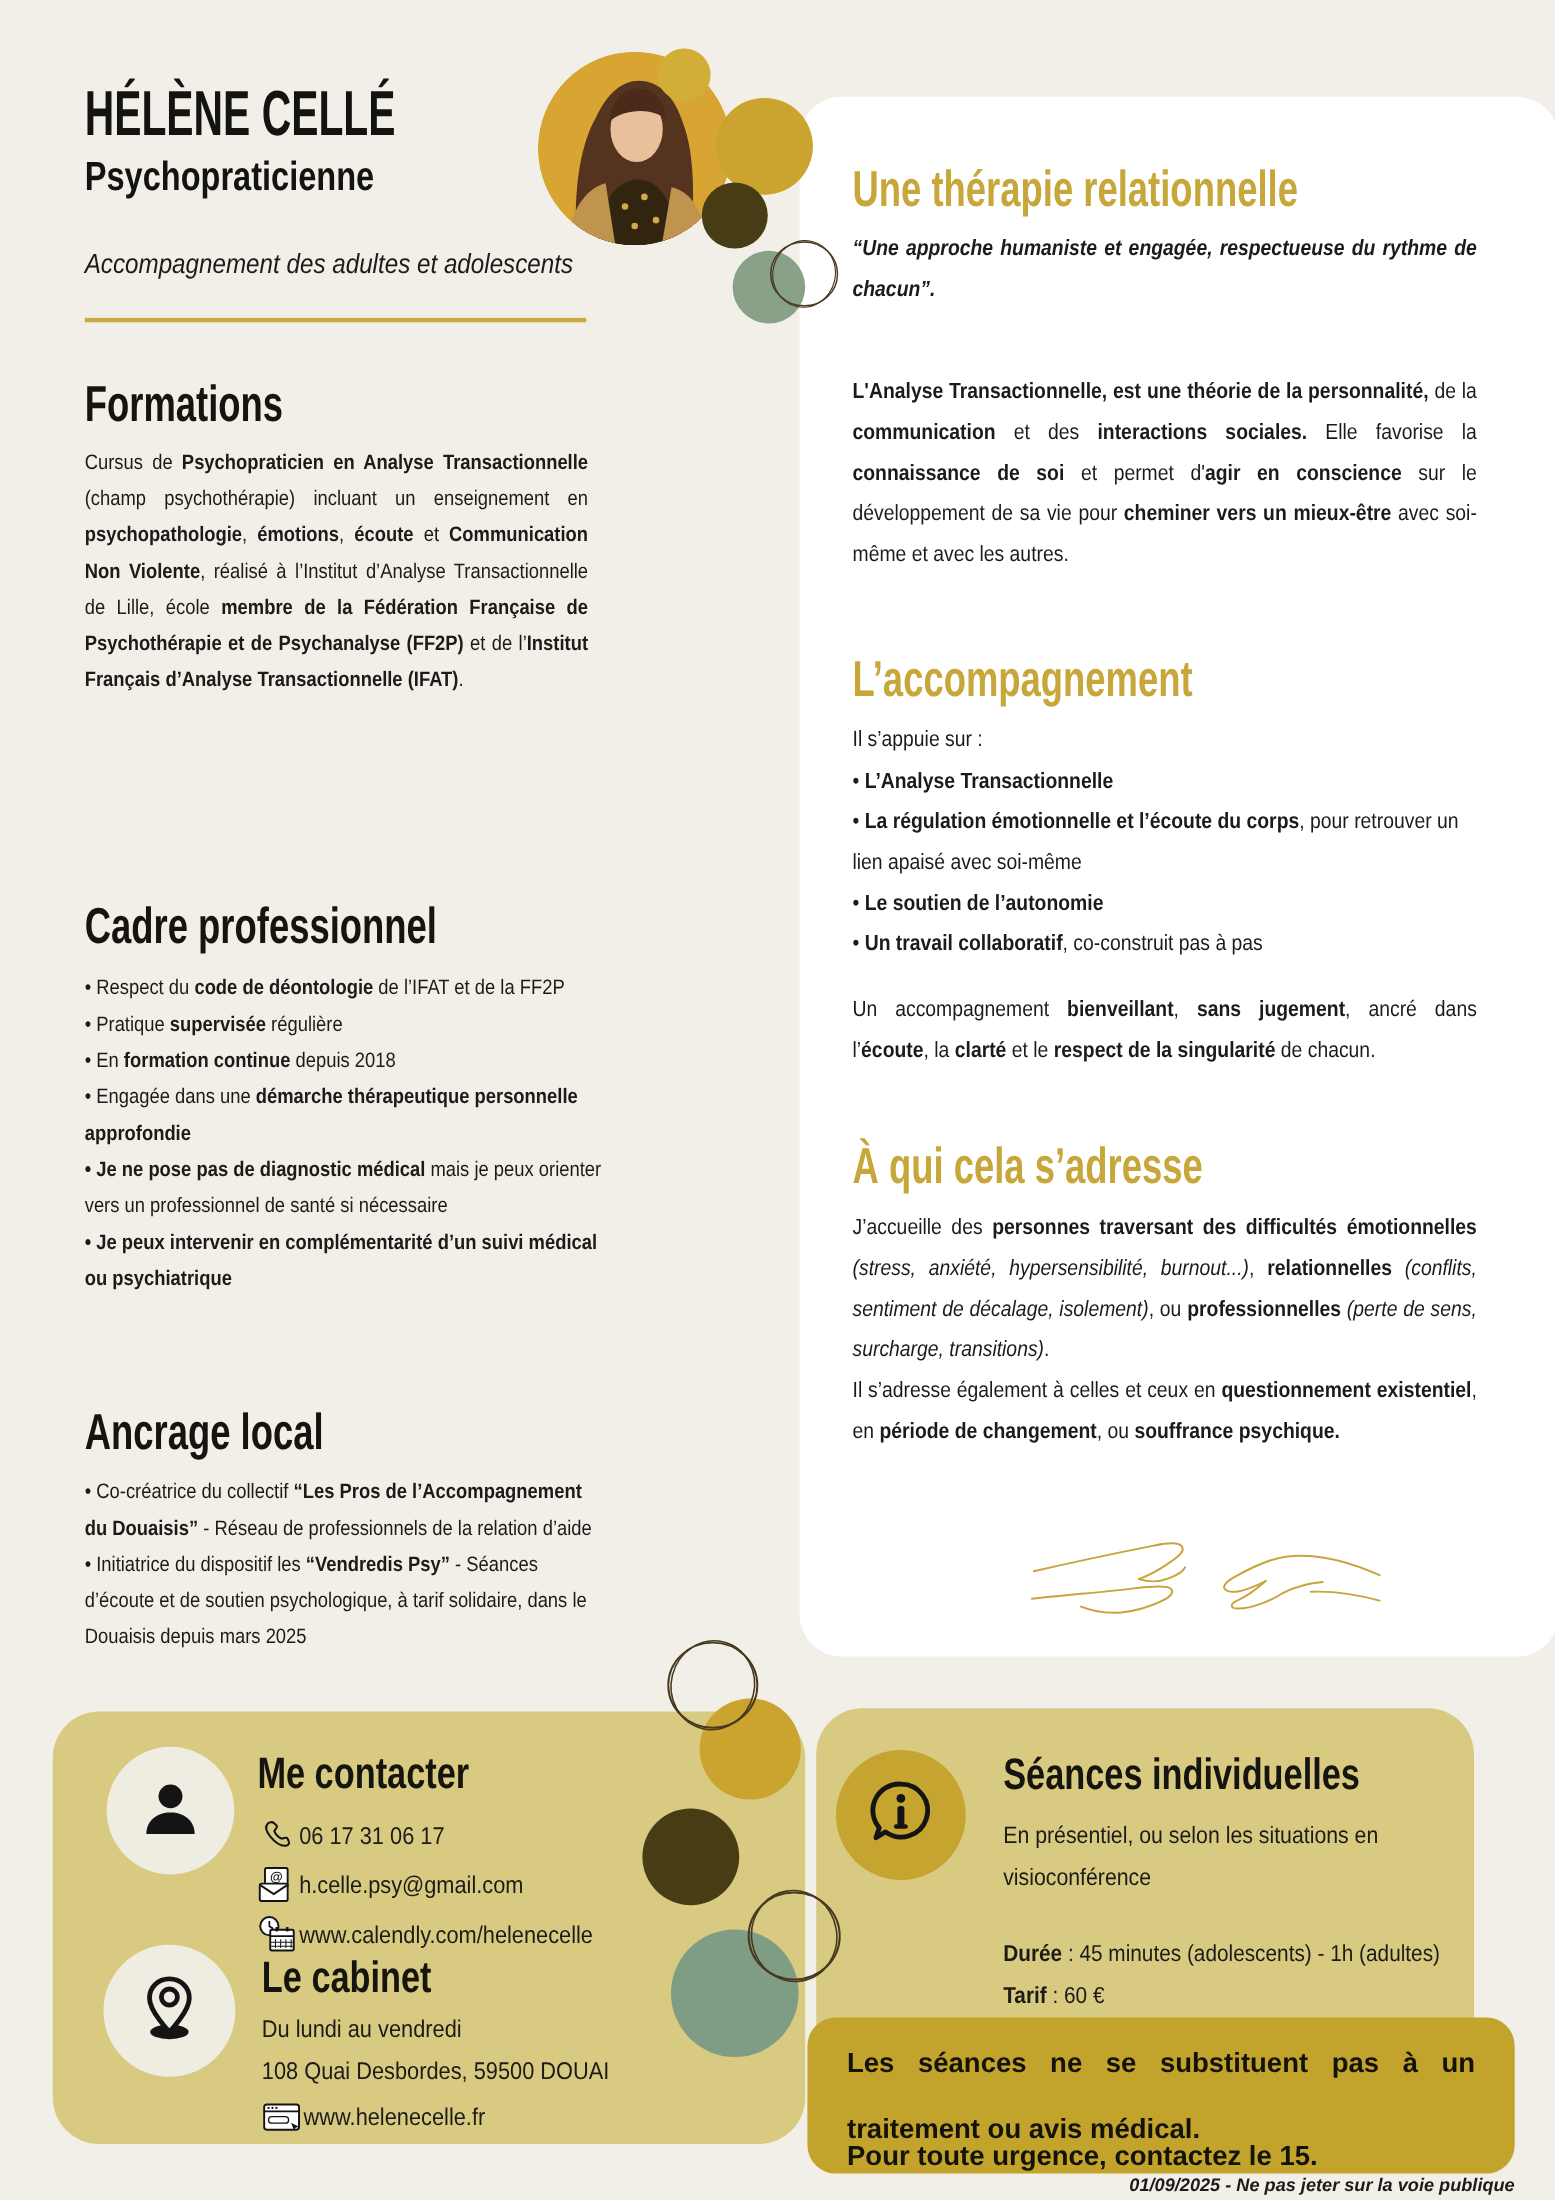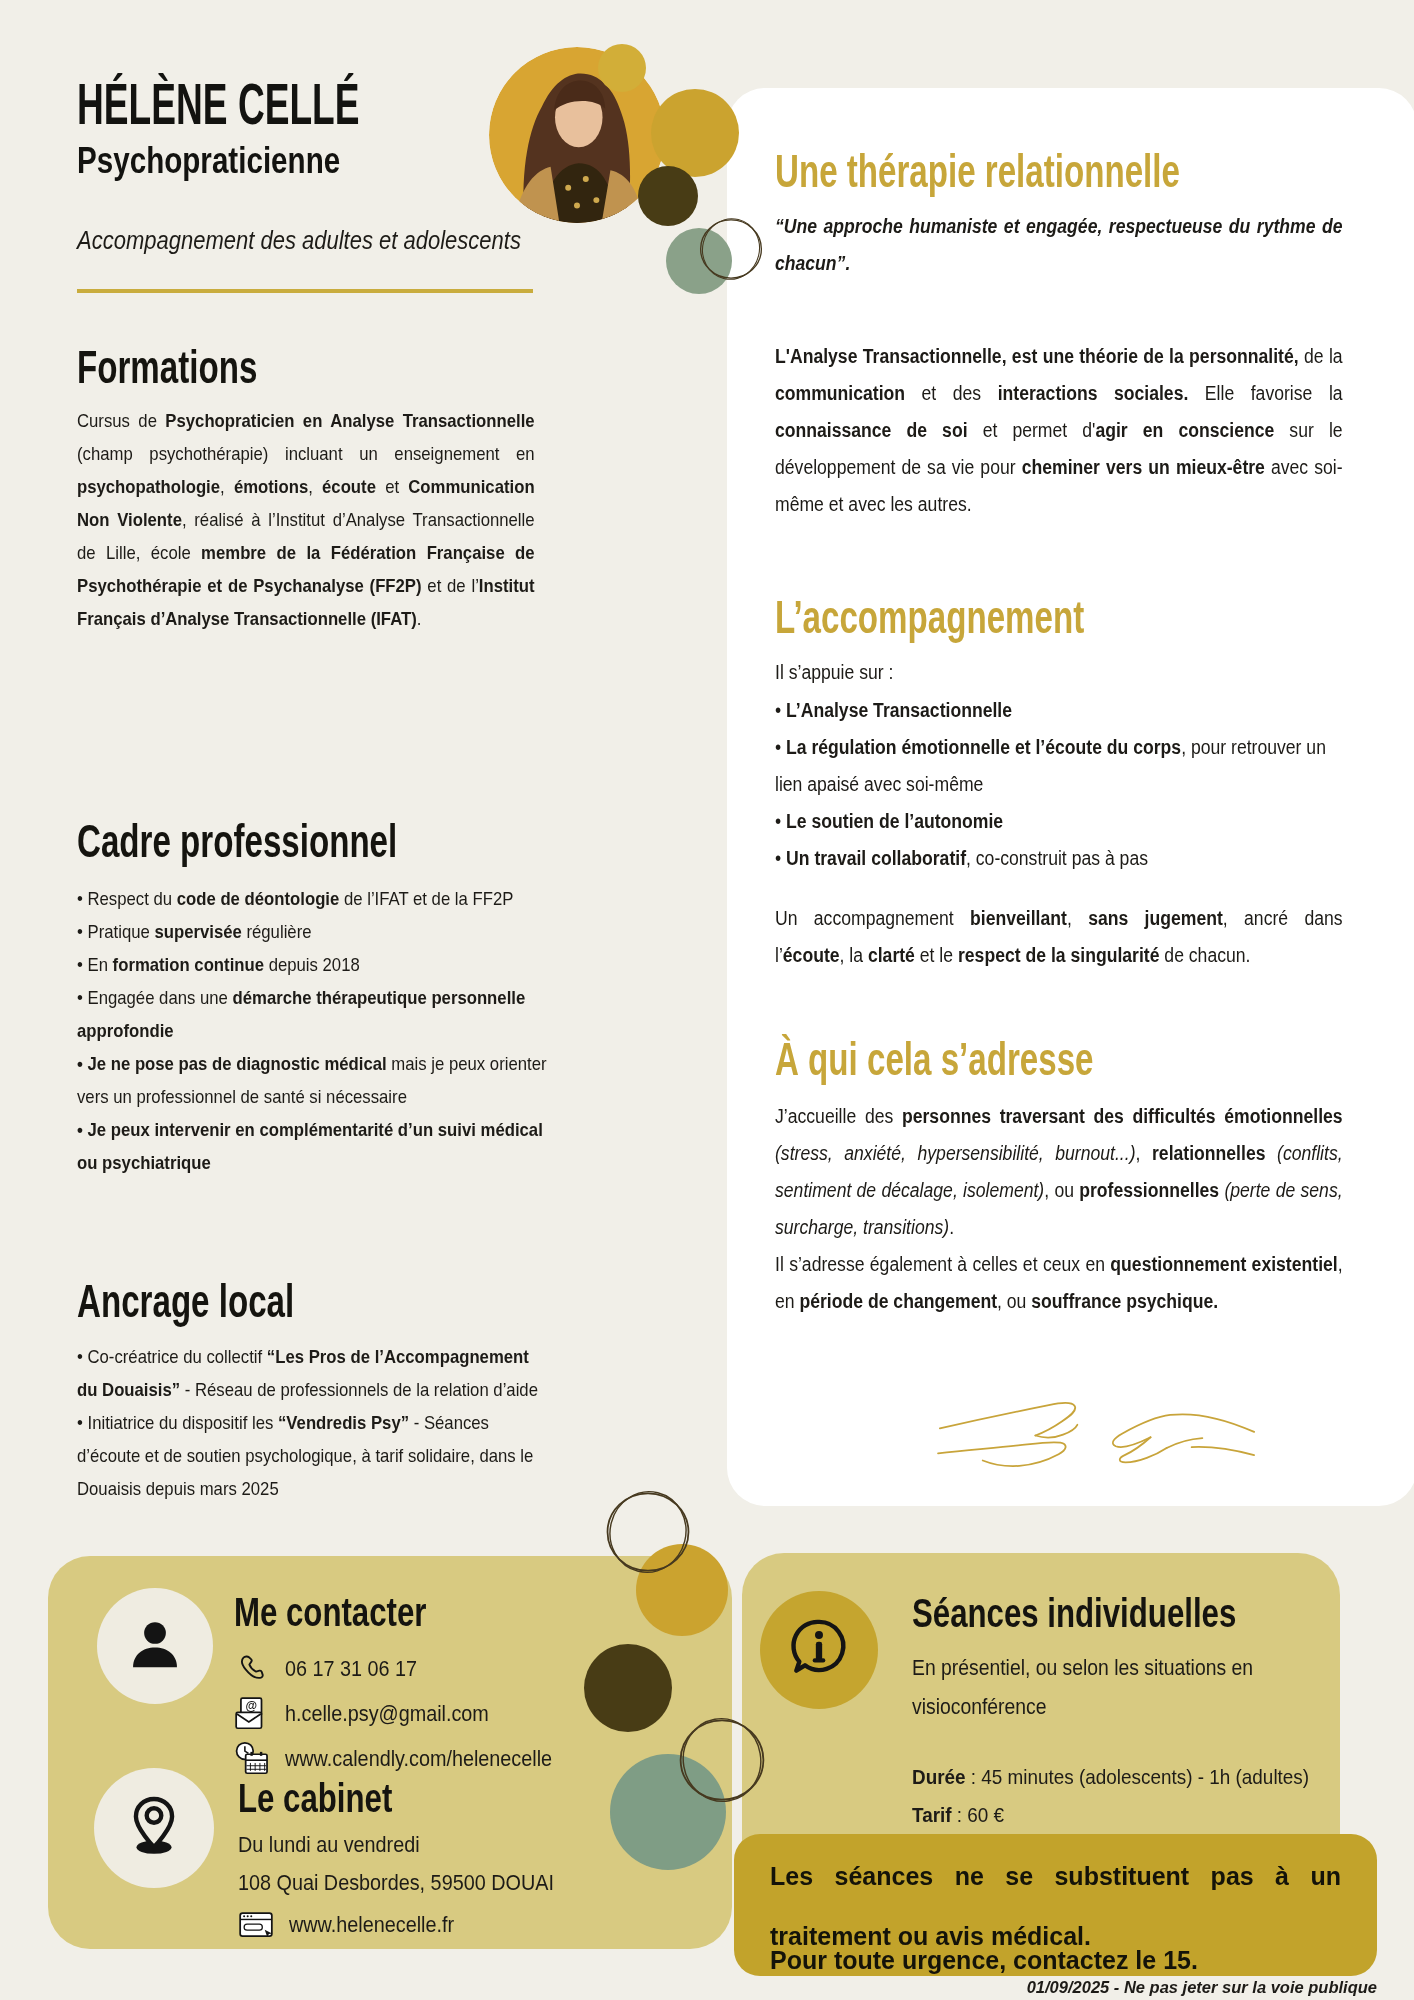--- a/index.html
+++ b/index.html
@@ -13,21 +13,21 @@
   .h-sec{font-weight:bold;color:#15140f;white-space:nowrap;line-height:1.1;}
   .h-gold{font-weight:bold;color:#c7a63a;white-space:nowrap;line-height:1.1;}
   .lp{font-size:19px;line-height:33px;}
   .cp{font-size:20px;line-height:37px;}
   .just{text-align:justify;}
   .rule{background:#c9ac3d;height:3.5px;}
   .circle{border-radius:50%;}
   .card{background:#ffffff;border-radius:38px;padding-left:40px;}
   .olive{background:#d8ca81;border-radius:42px;}
   .badge{background:#efece1;border-radius:50%;display:flex;align-items:center;justify-content:center;}
-  .crow{display:flex;align-items:center;gap:13px;height:45px;}
+  .crow{display:flex;align-items:center;height:45px;}
   .cicon{width:40px;height:40px;flex:0 0 40px;display:flex;align-items:center;justify-content:center;}
   .ctext{font-size:22px;transform:scaleX(.9);transform-origin:0 50%;white-space:nowrap;}
   .boxtitle{font-weight:bold;color:#15140f;white-space:nowrap;font-size:40px;transform:scaleX(.78);transform-origin:0 0;line-height:1.1;}
   .warn{background:#c2a32b;border-radius:26px;}
   .warntext{font-weight:bold;font-size:25px;line-height:60px;color:#141309;}
   .bullets div{min-height:33px;}
   .cbullets div{min-height:37px;}
 </style>
 </head>
 <body>

